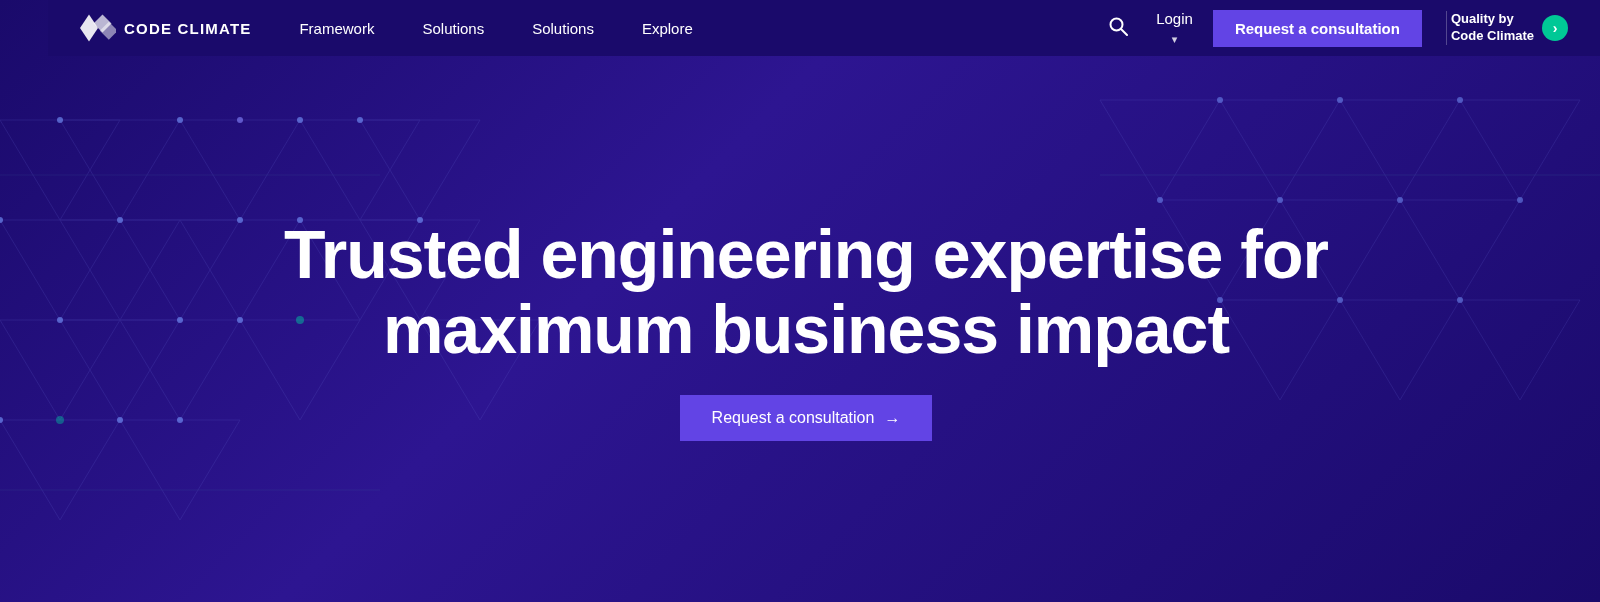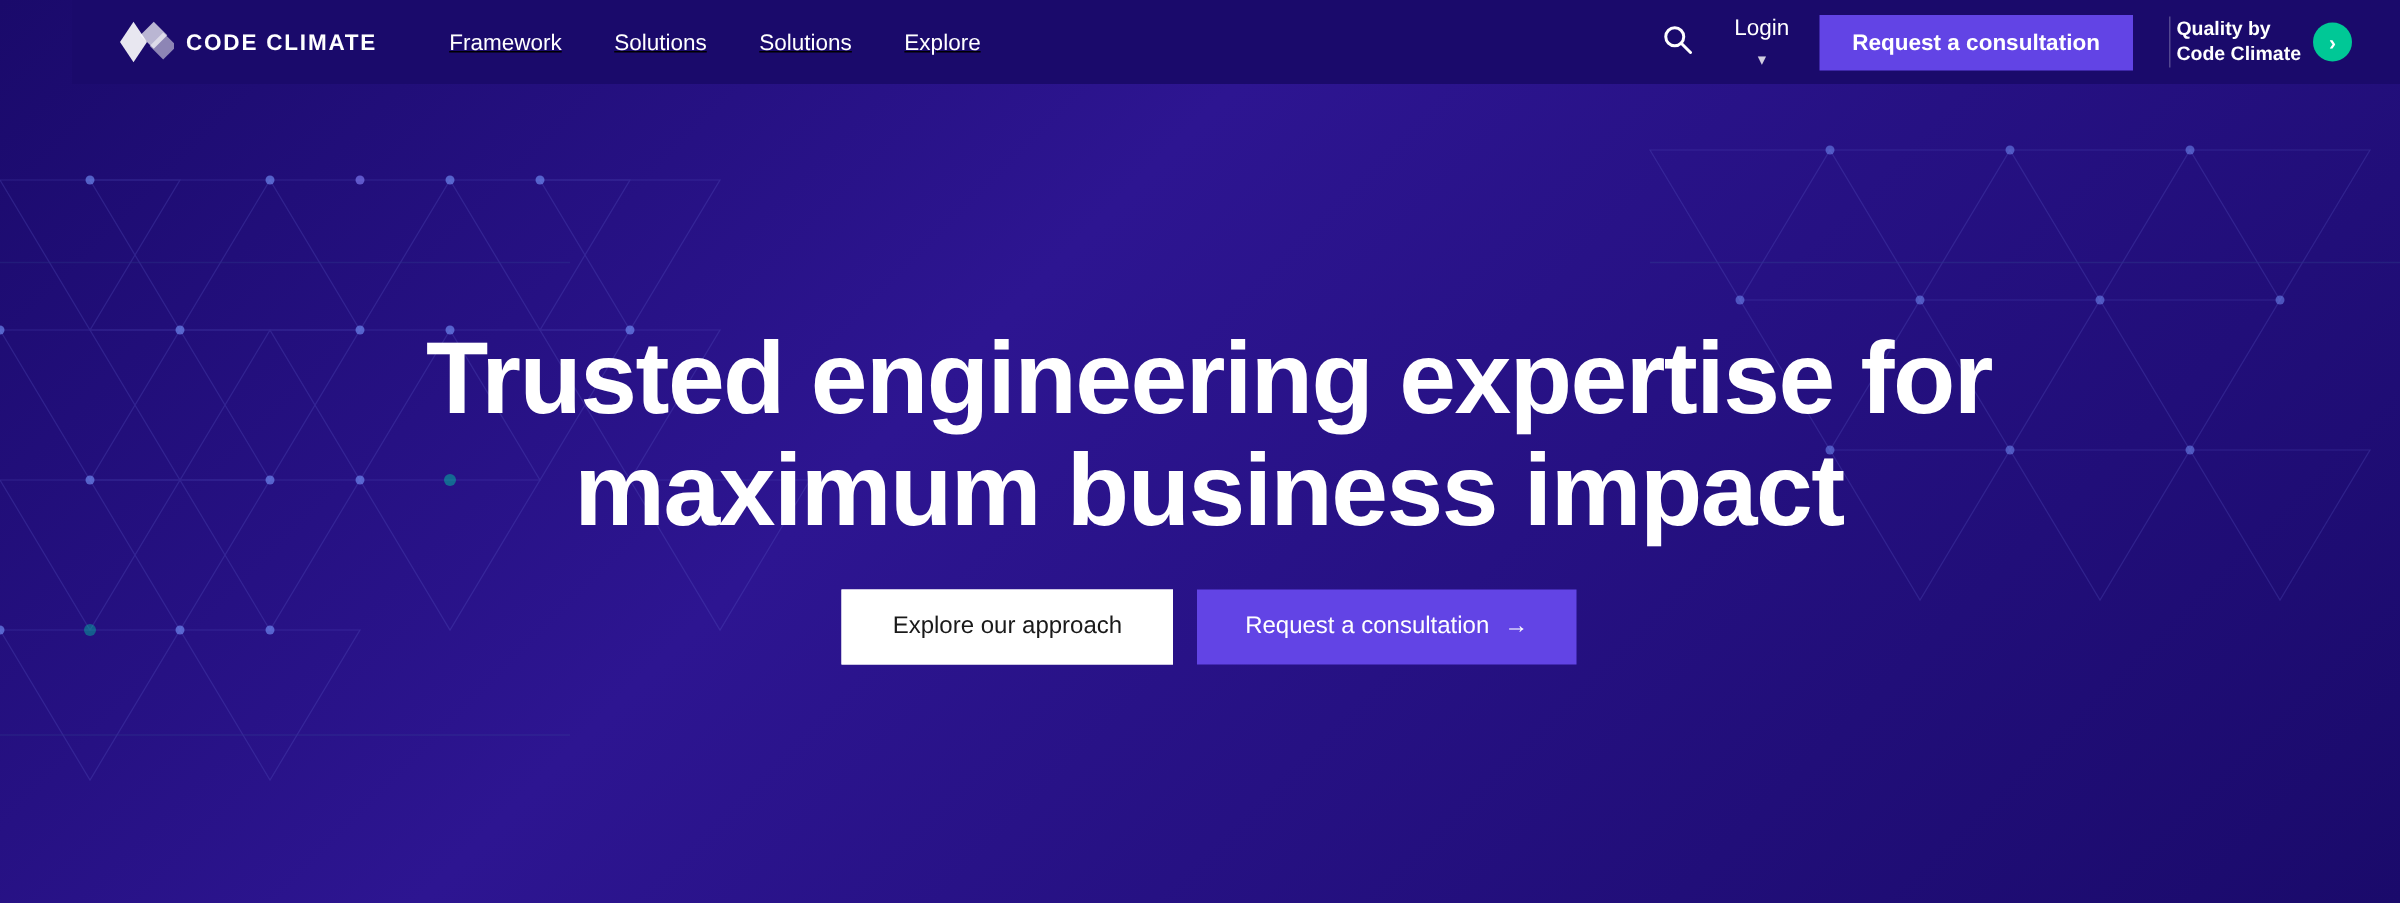--- a/index.html
+++ b/index.html
@@ -34,23 +34,22 @@
       white-space: nowrap;
       margin-right: 48px;
     }
     .logo-icon {
       width: 36px;
       height: 28px;
     }
     .nav-links {
       display: flex;
       align-items: center;
-      gap: 35px;
+      gap: 48px;
       flex: 1;
-      text-decoration: underline;
     }
     .nav-link {
       color: #fff;
       font-size: 15px;
       font-weight: 400;
       text-decoration: none;
       cursor: pointer;
     }
     .nav-right {
       display: flex;
@@ -300,20 +299,19 @@
       <div class="quality-badge">
         <span class="quality-text">Quality by<br>Code Climate</span>
         <div class="quality-arrow">›</div>
       </div>
     </div>
   </nav>
 
   <div class="hero-content">
     <h1 class="hero-title">Trusted engineering expertise for maximum business impact</h1>
     <div class="hero-buttons">
-      <button class="btn-outline">Explore our approach</button>
       <button class="btn-primary">
         <span>Request a consultation</span>
         <span>→</span>
       </button>
     </div>
   </div>
 </div>
 
 </body></html>

